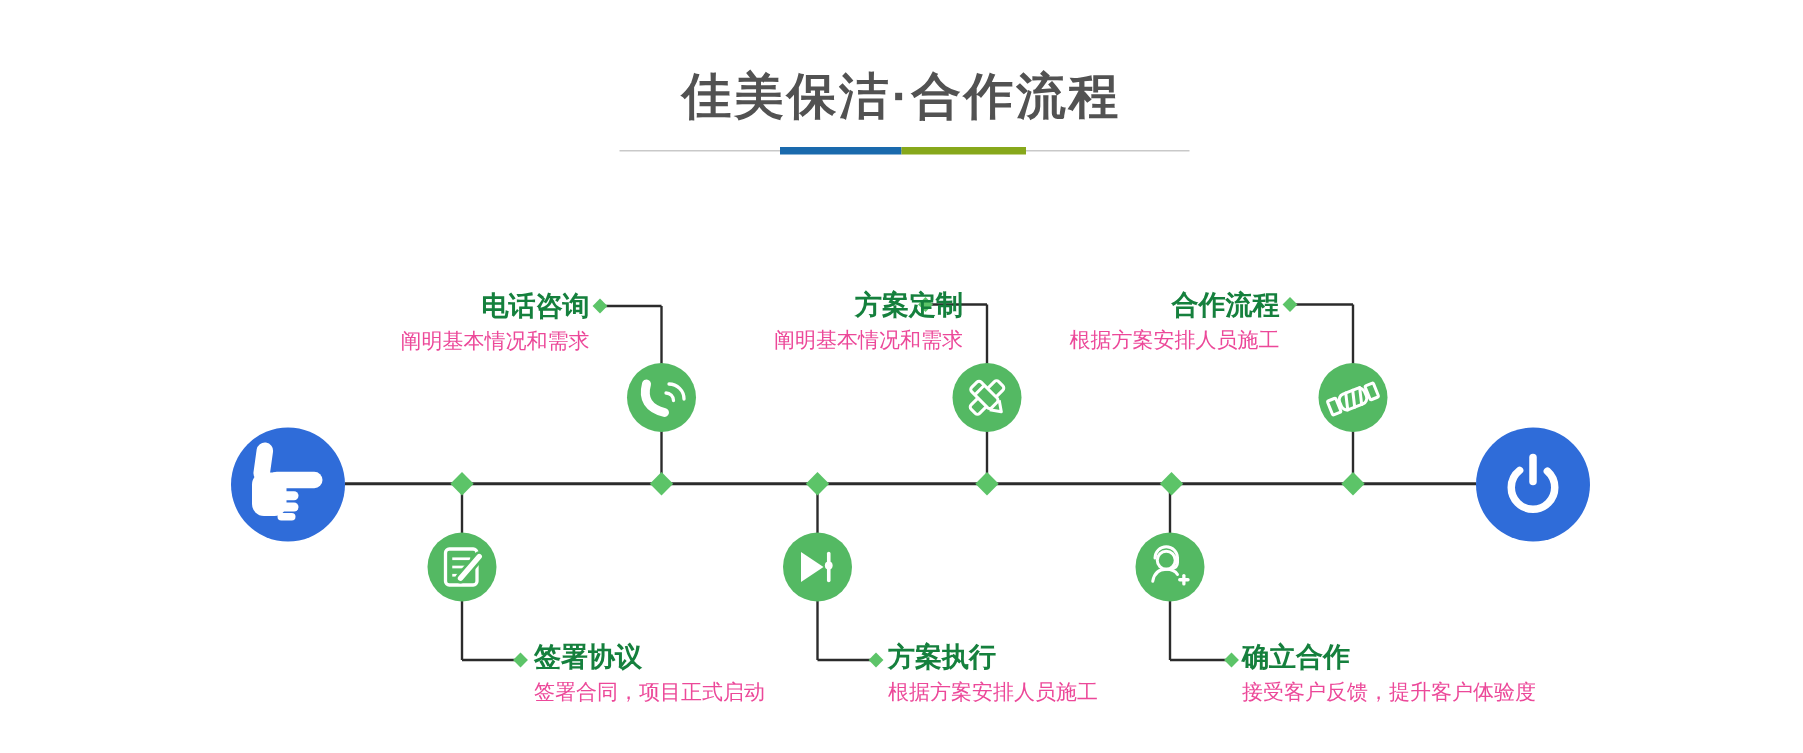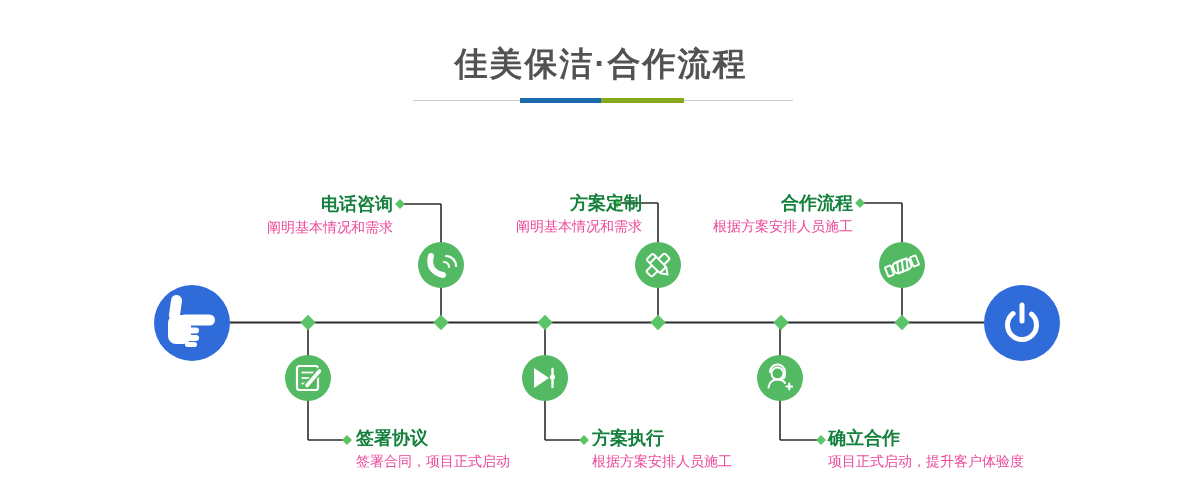--- a/index.html
+++ b/index.html
@@ -181,16 +181,16 @@
   <div class="step bottom" id="step-b2">
     <div class="step-title">方案执行</div>
     <div class="step-desc">根据方案安排人员施工</div>
   </div>
   <div class="step bottom" id="step-b1">
     <div class="step-title">签署协议</div>
     <div class="step-desc">签署合同，项目正式启动</div>
   </div>
   <div class="step bottom" id="step-b3">
     <div class="step-title">确立合作</div>
-    <div class="step-desc">项目正式启动，提升客户体验度</div>
+    <div class="step-desc">接受客户反馈，提升客户体验度</div>
   </div>
 
 </div>
 
 </body></html>

